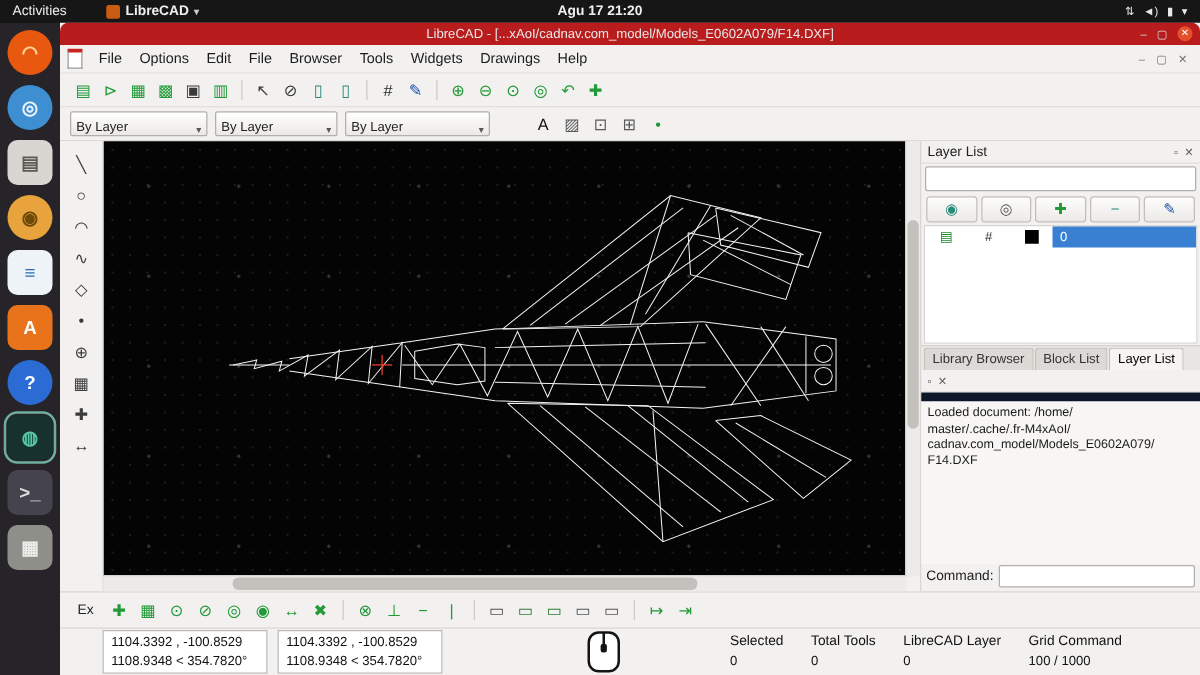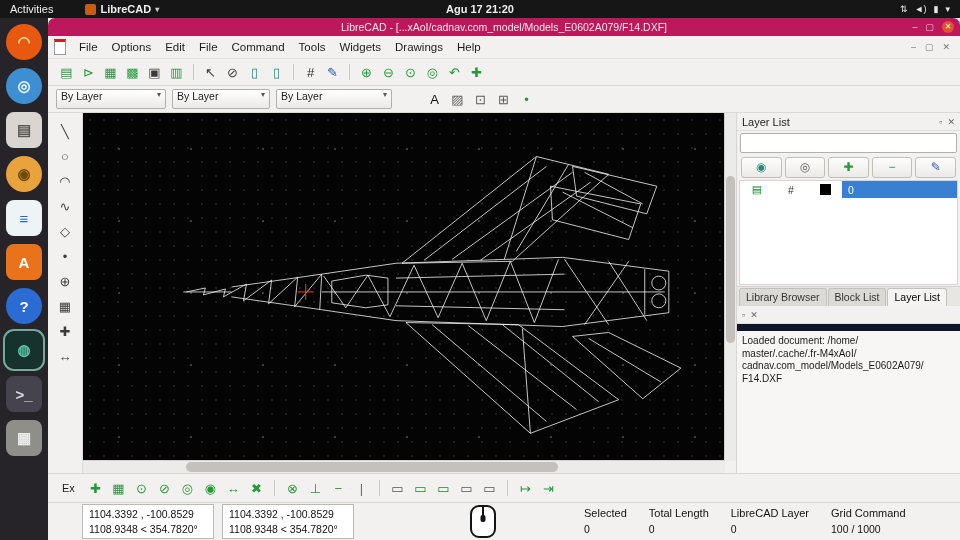--- a/index.html
+++ b/index.html
@@ -22,21 +22,21 @@
     display:flex;flex-direction:column;align-items:center;padding-top:6px;gap:8px;box-sizing:border-box;}
   .dock-item{width:36px;height:36px;display:flex;align-items:center;justify-content:center;
     font-size:15px;font-weight:bold;cursor:pointer;flex:none;}
   .dock-item.circle{border-radius:50%;}
   .dock-item.square{border-radius:8px;}
   .dock-item.active{outline:2px solid #6fae9d;outline-offset:1px;}
 
   
   #win{position:absolute;left:48px;top:18px;width:912px;height:522px;background:#f2f1f0;z-index:10;
     display:flex;flex-direction:column;}
-  #titlebar{height:18px;background:#be185d;color:#e8e8e8;font-size:10.5px;display:flex;align-items:center;
+  #titlebar{height:18px;background:#b91c1c;color:#e8e8e8;font-size:10.5px;display:flex;align-items:center;
     justify-content:center;position:relative;flex:none;border-radius:7px 7px 0 0;}
   .wctl{position:absolute;right:6px;top:0;height:18px;display:flex;align-items:center;gap:8px;}
   .wctl span{color:#d9d9d9;font-size:9px;cursor:pointer;line-height:1;}
   .wctl .close{width:12px;height:12px;border-radius:50%;background:#e4502c;color:#fff;display:flex;
     align-items:center;justify-content:center;font-size:8px;}
 
   #menubar{height:22px;display:flex;align-items:center;font-size:11.5px;color:#1c1c1c;
     background:#f2f1f0;padding-left:6px;flex:none;border-bottom:1px solid #e3e1df;}
   .doc-ic{width:10px;height:12px;background:#fff;border:1px solid #999;border-top:3px solid #cc2222;
     display:inline-block;margin-right:6px;}
@@ -45,21 +45,21 @@
   .cbtn{color:#777;font-size:9px;cursor:pointer;}
 
   .toolbar{height:26px;background:#f2f1f0;border-bottom:1px solid #dcdad7;display:flex;align-items:center;
     padding-left:8px;flex:none;gap:1px;}
   .tbtn{width:21px;height:21px;display:flex;align-items:center;justify-content:center;font-size:13px;
     border-radius:3px;cursor:pointer;flex:none;}
   .sep{width:1px;height:16px;background:#ccc9c5;margin:0 5px;flex:none;}
 
   #toolbar2{gap:6px;}
   .combo{height:18px;border:1px solid #b3b0ac;background:linear-gradient(#ffffff,#ebe9e6);
-    border-radius:2px;font-size:10.5px;color:#222;display:flex;align-items:flex-start;
+    border-radius:2px;font-size:10.5px;color:#222;display:flex;align-items:flex-end;
     padding:0 4px;gap:0;cursor:pointer;}
   .combo .cval{flex:1;}
   .combo .arrow{font-size:8px;color:#555;}
   .c1{width:100px;} .c2{width:88px;} .c3{width:106px;}
   .pen-ics{display:flex;align-items:center;gap:2px;margin-left:26px;}
 
   
   #main{flex:1;display:flex;min-height:0;}
   #palette{width:34px;background:#f2f1f0;border-right:1px solid #dcdad7;display:flex;flex-direction:column;
     align-items:center;padding-top:8px;gap:4px;flex:none;}
@@ -181,21 +181,21 @@
         <span class="close">✕</span>
       </span>
     </div>
 
     <div id="menubar">
       <span class="doc-ic"></span>
       <span class="mi">File</span>
       <span class="mi">Options</span>
       <span class="mi">Edit</span>
       <span class="mi">File</span>
-      <span class="mi">Command</span>
+      <span class="mi">Browser</span>
       <span class="mi">Tools</span>
       <span class="mi">Widgets</span>
       <span class="mi">Drawings</span>
       <span class="mi">Help</span>
       <span class="child-ctl">
           <span class="cbtn">–</span>
           <span class="cbtn">▢</span>
           <span class="cbtn">✕</span>
         </span>
     </div>
@@ -342,20 +342,24 @@
         <div class="dock-title">
           <span class="dt-btns">
             <span>▫</span>
             <span>✕</span>
           </span>
         </div>
         <div class="cmd-output">Loaded document: /home/
 master/.cache/.fr-M4xAoI/
 cadnav.com_model/Models_E0602A079/
 F14.DXF</div>
+        <div class="cmd-row">
+          <span>Command:</span>
+          <input value="" style="">
+        </div>
       </div>
     </div>
 
     <div id="snapbar">
       <span class="ex">Ex</span>
       <span class="snap-ics">
           <span class="sbtn" style="color: rgb(34, 154, 56);">✚</span>
           <span class="sbtn" style="color: rgb(34, 154, 56);">▦</span>
           <span class="sbtn" style="color: rgb(34, 154, 56);">⊙</span>
           <span class="sbtn" style="color: rgb(34, 154, 56);">⊘</span>
@@ -389,21 +393,21 @@
         <div>1104.3392 , -100.8529</div>
         <div>1108.9348 &lt; 354.7820°</div>
       </div>
       <div class="mouse"></div>
       <div class="sfields">
         <div class="sf">
           <span class="sf-label">Selected</span>
           <span class="sf-value">0</span>
         </div>
         <div class="sf">
-          <span class="sf-label">Total Length</span>
+          <span class="sf-label">Total Tools</span>
           <span class="sf-value">0</span>
         </div>
         <div class="sf">
           <span class="sf-label">LibreCAD Layer</span>
           <span class="sf-value">0</span>
         </div>
         <div class="sf">
           <span class="sf-label">Grid Command</span>
           <span class="sf-value">100 / 1000</span>
         </div>

